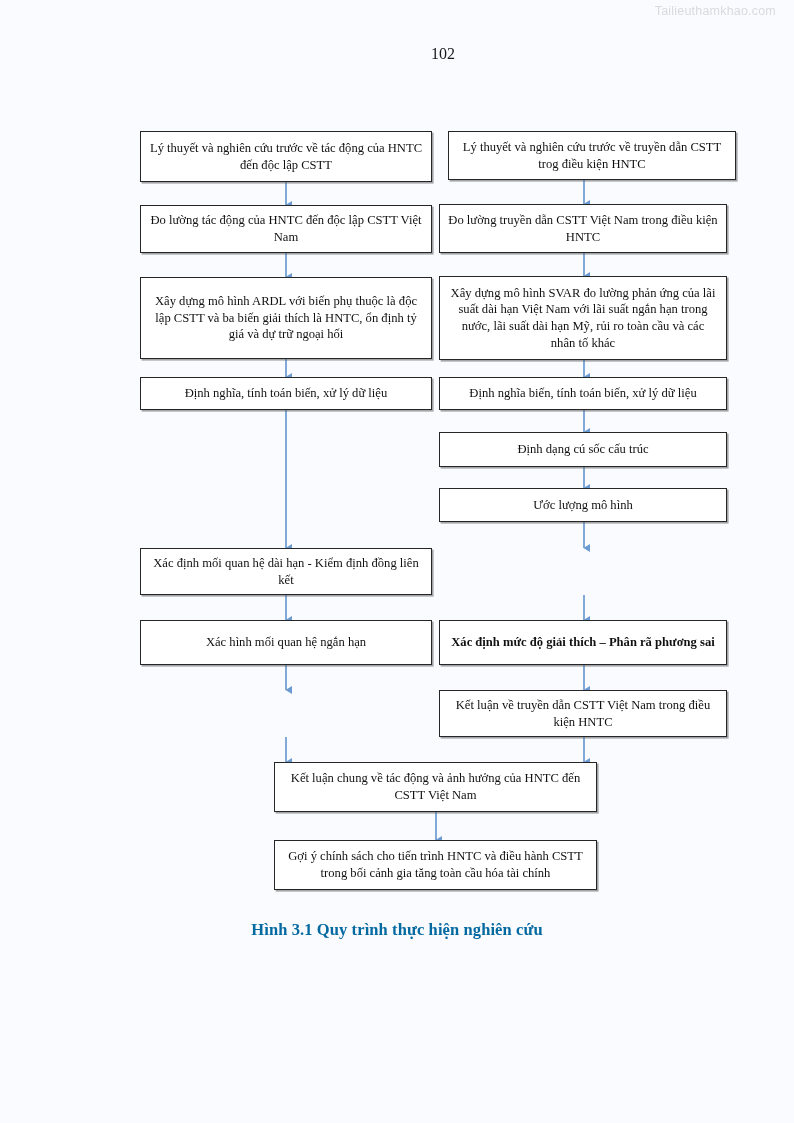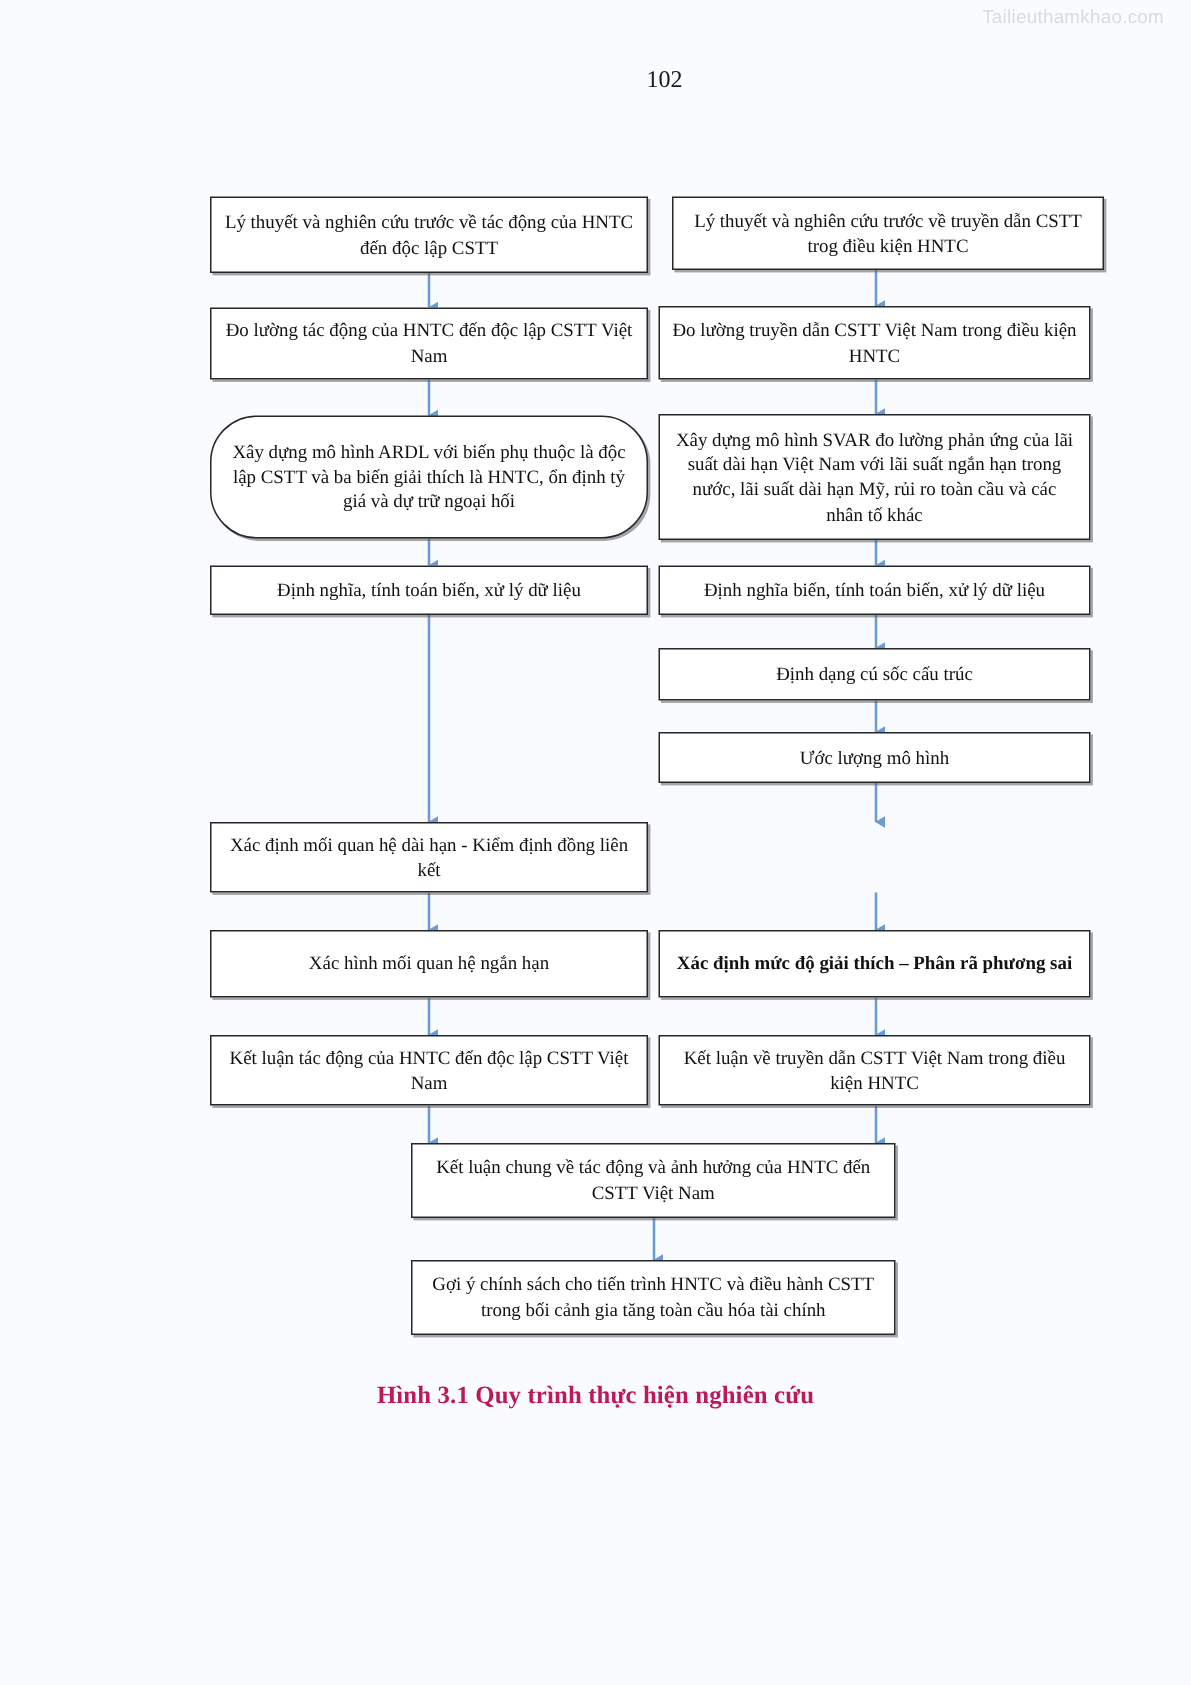--- a/index.html
+++ b/index.html
@@ -76,21 +76,21 @@
   }
 
   .caption {
     position: absolute;
     top: 920px;
     left: 0;
     width: 794px;
     text-align: center;
     font-size: 16.5px;
     font-weight: bold;
-    color: #be185d;
+    color: #0369a1;
     letter-spacing: 0.1px;
   }
 </style>
 </head>
 <body>
 
 <div class="watermark">Tailieuthamkhao.com</div>
 <div class="page-number">102</div>
 
 <div class="diagram">
@@ -126,34 +126,31 @@
       </g>
     </svg>
   </div>
 
   <div class="node" style="left:140px; top:131px; width:292px; height:51px;">
     <span>Lý thuyết và nghiên cứu trước về tác động của HNTC đến độc lập CSTT</span>
   </div>
   <div class="node" style="left:140px; top:205px; width:292px; height:48px;">
     <span>Đo lường tác động của HNTC đến độc lập CSTT Việt Nam</span>
   </div>
-  <div class="node" style="left:140px; top:277px; width:292px; height:82px;border-radius:31px;">
+  <div class="node" style="left:140px; top:277px; width:292px; height:82px;">
     <span>Xây dựng mô hình ARDL với biến phụ thuộc là độc lập CSTT và ba biến giải thích là HNTC, ổn định tỷ giá và dự trữ ngoại hối</span>
   </div>
   <div class="node" style="left:140px; top:377px; width:292px; height:33px;justify-content:flex-end;">
     <span>Định nghĩa, tính toán biến, xử lý dữ liệu</span>
   </div>
   <div class="node" style="left:140px; top:548px; width:292px; height:47px;">
     <span>Xác định mối quan hệ dài hạn - Kiểm định đồng liên kết</span>
   </div>
   <div class="node" style="left:140px; top:620px; width:292px; height:45px;">
     <span>Xác hình mối quan hệ ngắn hạn</span>
-  </div>
-  <div class="node" style="left:140px; top:690px; width:292px; height:47px;">
-    <span>Kết luận tác động của HNTC đến độc lập CSTT Việt Nam</span>
   </div>
 
   <div class="node" style="left:448px; top:131px; width:288px; height:49px;">
     <span>Lý thuyết và nghiên cứu trước về truyền dẫn CSTT trog điều kiện HNTC</span>
   </div>
   <div class="node" style="left:439px; top:204px; width:288px; height:49px;">
     <span>Đo lường truyền dẫn CSTT Việt Nam trong điều kiện HNTC</span>
   </div>
   <div class="node" style="left:439px; top:276px; width:288px; height:84px;">
     <span>Xây dựng mô hình SVAR đo lường phản ứng của lãi suất dài hạn Việt Nam với lãi suất ngắn hạn trong nước, lãi suất dài hạn Mỹ, rủi ro toàn cầu và các nhân tố khác</span>

